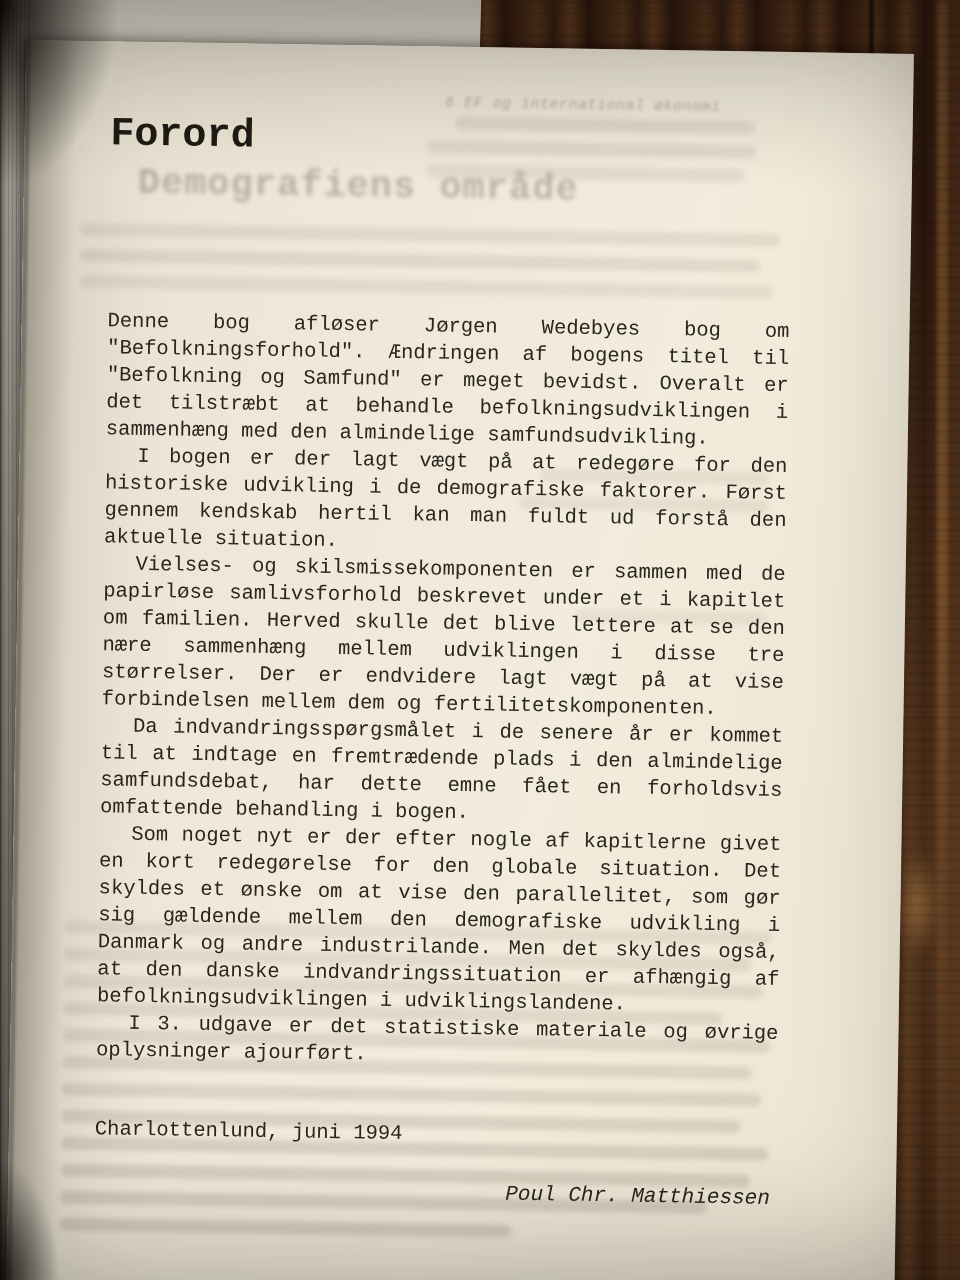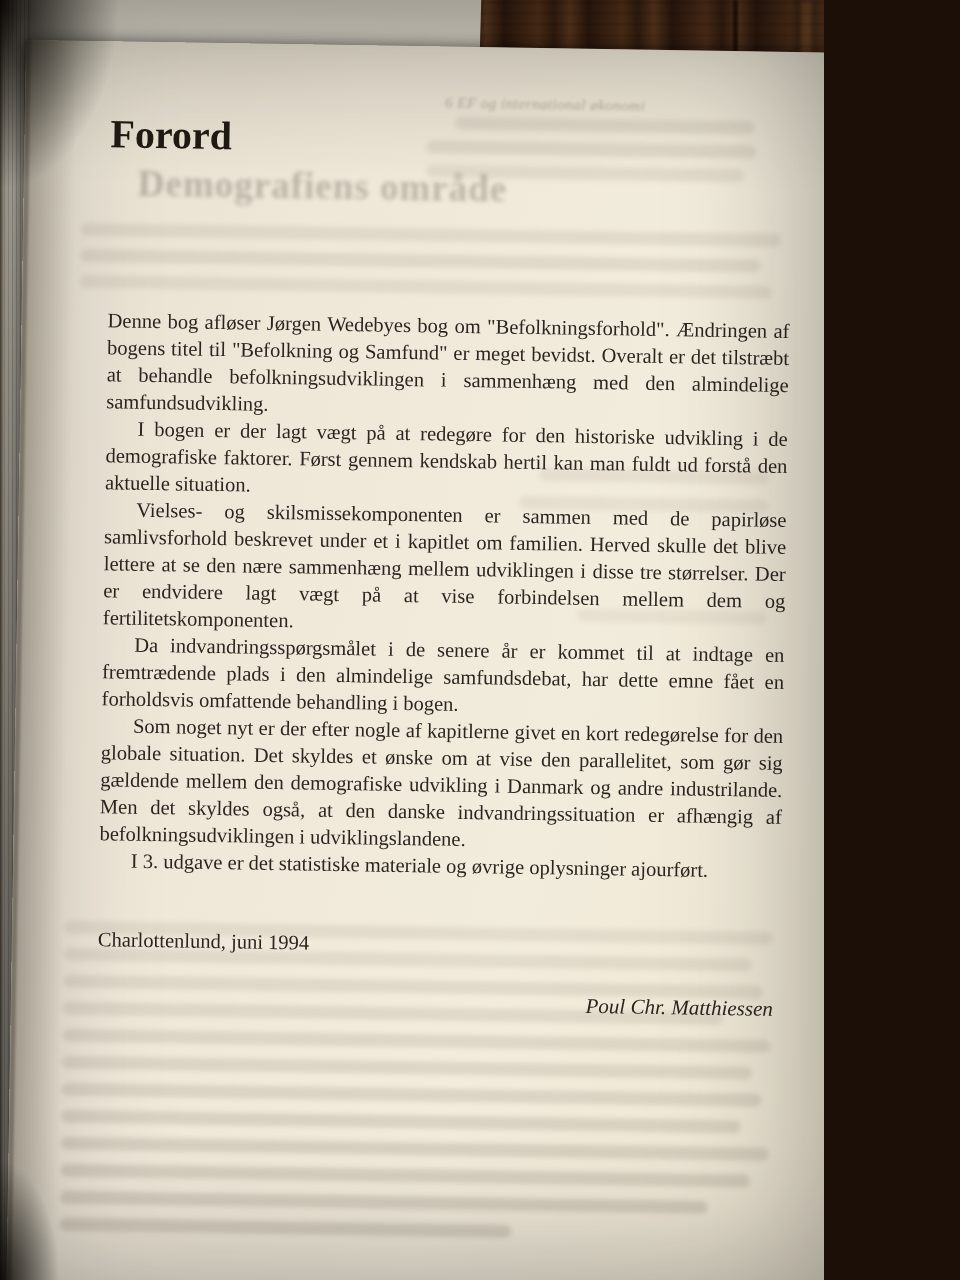--- a/index.html
+++ b/index.html
@@ -1,16 +1,16 @@
 <!DOCTYPE html>
 <html><head>
 <meta charset="utf-8">
 <style>
   html,body{margin:0;padding:0;width:960px;height:1280px;overflow:hidden;background:#1c0f07;}
-  .scene{position:relative;width:824px;height:1280px;overflow:hidden;font-family:Liberation Serif, serif;}
+  .scene{position:relative;width:960px;height:1280px;overflow:hidden;font-family:Liberation Mono, monospace;}
 
   
   .wood{position:absolute;inset:0;
     background:
       radial-gradient(ellipse at 96% 70%, rgba(196,134,72,.28), transparent 55%),
       repeating-linear-gradient(90deg,
         #2c180d 0px, #3d2313 16px, #503019 34px, #331d0f 50px, #58361e 66px, #2c180d 84px),
       #2c180d;}
   .wood::after{content:"";position:absolute;inset:0;opacity:.22;
     background:repeating-linear-gradient(0deg, rgba(0,0,0,.35) 0 3px, transparent 3px 11px);}

